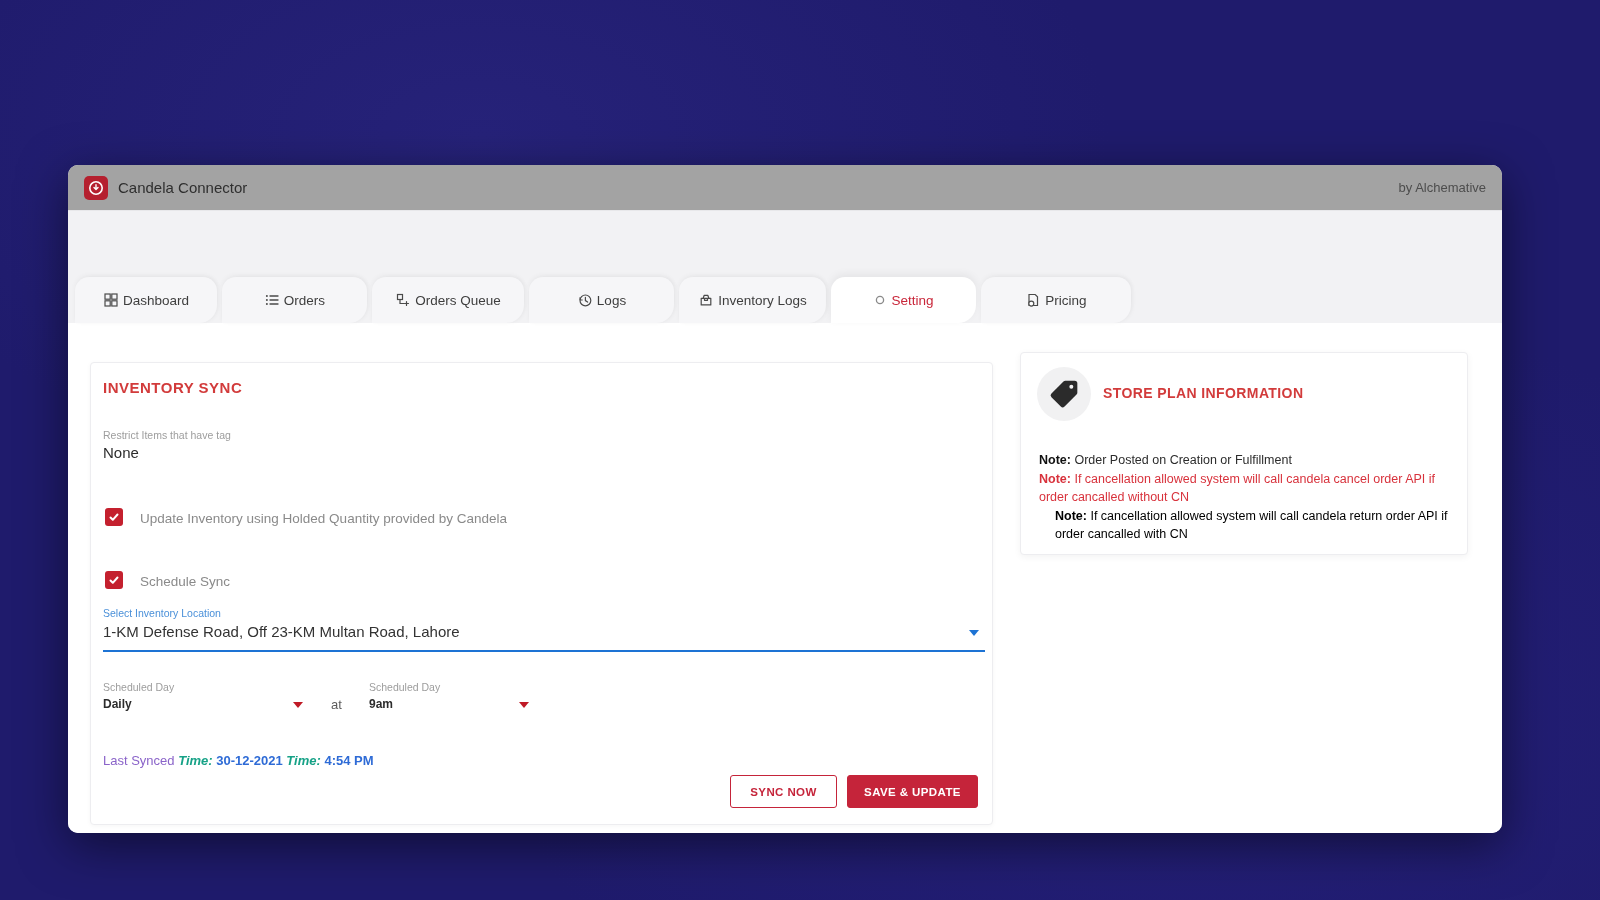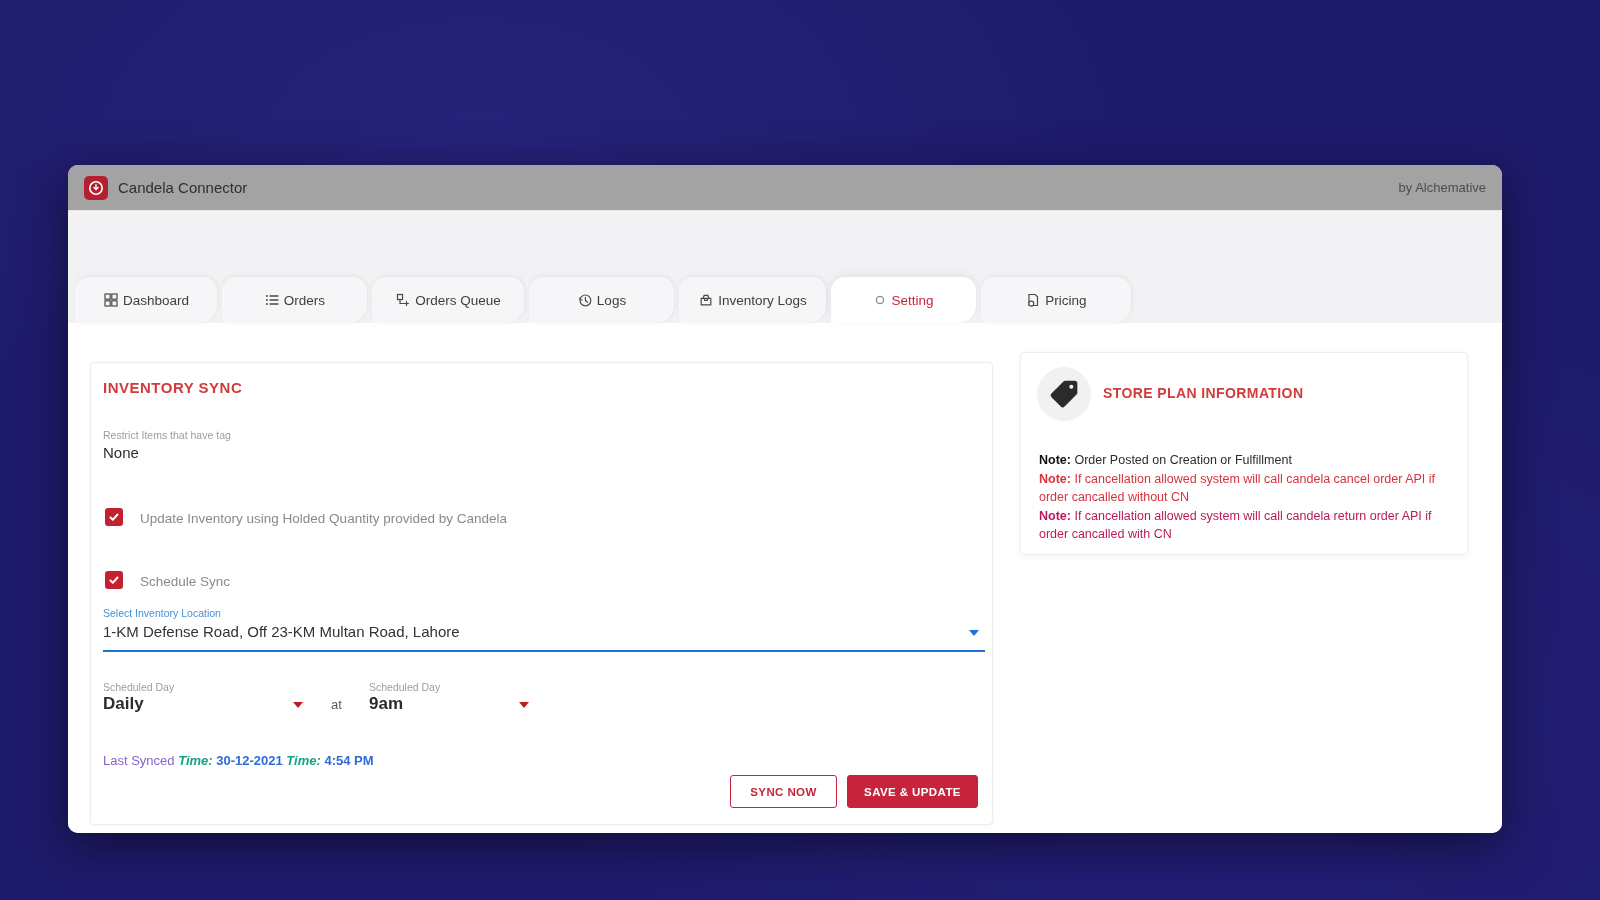--- a/index.html
+++ b/index.html
@@ -70,21 +70,21 @@
     border-bottom:2px solid #1d73d4; cursor:pointer;
   }
   .loc-value { font-size:15px; color:#333; white-space:nowrap; }
   .caret { width:0; height:0; border-left:5px solid transparent; border-right:5px solid transparent; display:inline-block; }
   .caret.blue { border-top:6px solid #1d73d4; position:absolute; right:6px; top:9px; }
   .caret.red  { border-top:6px solid #c01a26; }
 
   .sched-label { position:absolute; font-size:10.5px; color:#9d9d9d; top:318px; }
   .sched-label.l1 { left:12px; } .sched-label.l2 { left:278px; }
   .sched-select { position:absolute; top:331px; cursor:pointer; }
-  .sched-select .val { font-size:17px; color:#2c2c2c; font-weight:bold; }
+  .sched-select .val { font-size:12px; color:#2c2c2c; font-weight:bold; }
   .sel-day { left:12px; width:200px; } .sel-time { left:278px; width:160px; }
   .sched-select .caret.red { position:absolute; right:0; top:8px; }
   .at-label { position:absolute; left:240px; top:334px; font-size:13px; color:#5c5c5c; }
 
   .last-synced { position:absolute; left:12px; top:390px; font-size:13px; }
   .ls-prefix { color:#8a63c9; }
   .ls-key { color:#17a287; font-weight:bold; font-style:italic; }
   .ls-val { color:#2e6bd6; font-weight:bold; }
 
   .btn { position:absolute; top:412px; height:33px; border-radius:3px; font-size:11.5px;
@@ -97,21 +97,21 @@
     position:absolute; left:952px; top:29px; width:448px; height:203px;
     background:#fff; border:1px solid #ededf0; border-radius:4px;
     box-shadow:0 2px 7px rgba(0,0,0,.05);
   }
   .tag-circle { position:absolute; left:16px; top:14px; width:54px; height:54px; border-radius:50%;
     background:#f1f1f2; display:flex; align-items:center; justify-content:center; }
   .sp-title { position:absolute; left:82px; top:32px; font-size:14px; font-weight:bold;
     letter-spacing:.4px; color:#d23b3b; }
   .notes { position:absolute; left:18px; top:98px; right:16px; font-size:12.5px; line-height:18.5px; }
   .note-black { color:#2c2c2c; } .note-black b { color:#111; }
-  .note-red { color:#d8323c; } .note-blue { color:#be185d; }
+  .note-red { color:#d8323c; } .note-blue { color:#000000;margin-left:16px; }
 </style>
 </head>
 <body>
 
 <div class="window">
 
   <div class="header">
     <span class="logo">
       <svg width="24" height="24" viewBox="0 0 24 24">
         <rect x="0" y="0" width="24" height="24" rx="5" fill="#b5202f"></rect>

